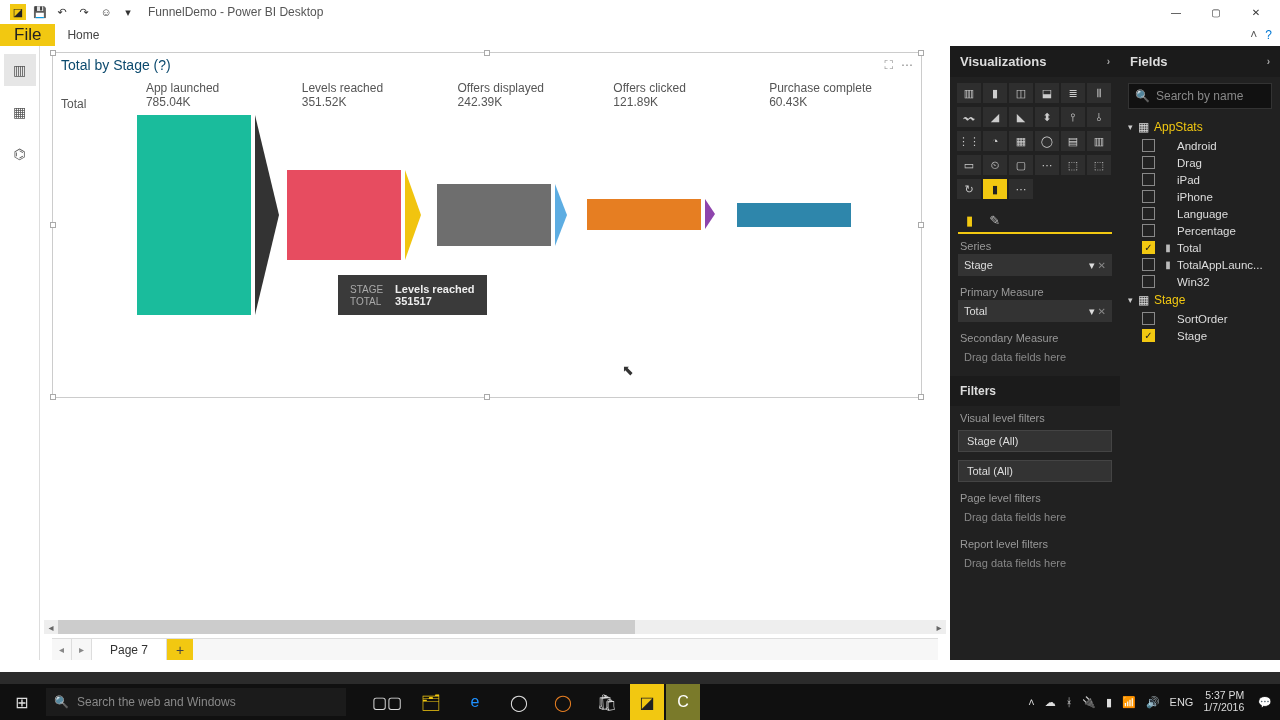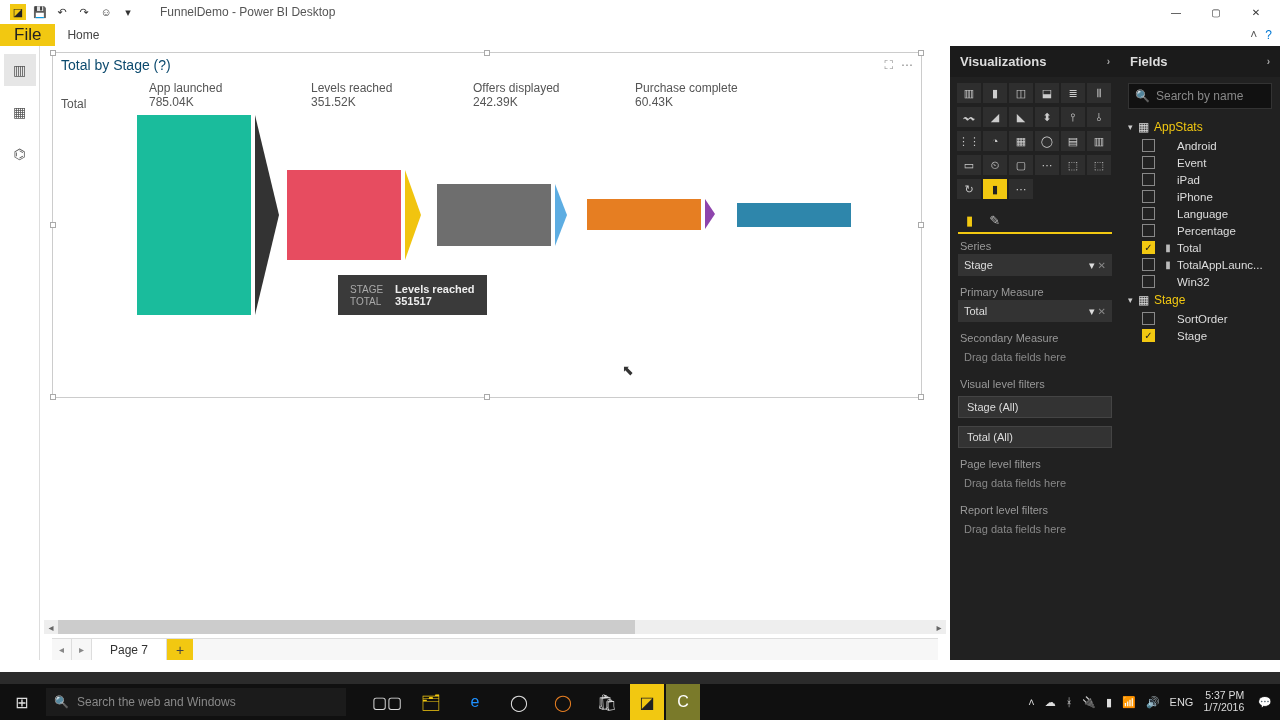--- a/index.html
+++ b/index.html
@@ -2,21 +2,21 @@
 <html><head>
 <meta charset="utf-8">
 <style>
 * { margin: 0; padding: 0; box-sizing: border-box; font-family: "Segoe UI", Tahoma, sans-serif; }
 body { width: 1280px; height: 720px; background: #fff; overflow: hidden; font-size: 12px; color: #333; }
 
 
 .title-bar { height: 24px; background: #fff; display: flex; align-items: center; padding: 0 4px; border-bottom: 0; }
 .title-bar .qat { display: flex; gap: 6px; align-items: center; padding-left: 6px; }
 .title-bar .qat span { width: 16px; height: 16px; display: inline-flex; align-items: center; justify-content: center; font-size: 11px; }
-.title-bar .title { margin-left: 24px; font-size: 12px; color: #555; }
+.title-bar .title { margin-left: 12px; font-size: 12px; color: #555; }
 .title-bar .wincontrols { margin-left: auto; display: flex; }
 .title-bar .wincontrols span { width: 40px; height: 24px; display: inline-flex; align-items: center; justify-content: center; font-size: 10px; cursor: pointer; }
 
 .menu-bar { height: 22px; display: flex; align-items: stretch; background: #fff; }
 .menu-bar .file-tab { background: #f2c811; color: #222; padding: 0 14px; display: flex; align-items: center; font-size: 17px; }
 .menu-bar .home-tab { padding: 0 12px; display: flex; align-items: center; font-size: 12px; color: #444; }
 .menu-bar .help-icons { margin-left: auto; display: flex; align-items: center; gap: 8px; padding-right: 8px; font-size: 12px; color: #555; }
 
 .workspace { position: absolute; top: 46px; bottom: 60px; left: 0; right: 0; display: flex; }
 
@@ -181,20 +181,24 @@
               <div class="stage">App launched</div>
               <div class="val">785.04K</div>
             </div>
           <div class="col">
               <div class="stage">Levels reached</div>
               <div class="val">351.52K</div>
             </div>
           <div class="col">
               <div class="stage">Offers displayed</div>
               <div class="val">242.39K</div>
+            </div>
+          <div class="col">
+              <div class="stage">Offers clicked</div>
+              <div class="val">121.89K</div>
             </div>
           <div class="col">
               <div class="stage">Purchase complete</div>
               <div class="val">60.43K</div>
             </div>
         </div>
 
         <div class="funnel-chart">
 
           <div class="bar-wrap" style="left:0px; top:0; height:200px;">
@@ -293,20 +297,21 @@
 
       <div class="field-label">Primary Measure</div>
       <div class="field-well">
         <span>Total</span>
         <span>▾ <span class="close">✕</span></span>
       </div>
 
       <div class="field-label">Secondary Measure</div>
       <div class="field-well empty">Drag data fields here</div>
 
+      <div class="filters-header">Filters</div>
       <div class="field-label">Visual level filters</div>
       <div class="filter-card">Stage (All)</div>
       <div class="filter-card">Total (All)</div>
 
       <div class="field-label">Page level filters</div>
       <div class="field-well empty">Drag data fields here</div>
 
       <div class="field-label">Report level filters</div>
       <div class="field-well empty">Drag data fields here</div>
     </div>
@@ -327,21 +332,21 @@
             <span>AppStats</span>
           </div>
           <div class="fld">
             <span class="chk "></span>
             <span class="ficon"></span>
             <span>Android</span>
           </div>
           <div class="fld">
             <span class="chk "></span>
             <span class="ficon"></span>
-            <span>Event</span>
+            <span>Drag</span>
           </div>
           <div class="fld">
             <span class="chk "></span>
             <span class="ficon"></span>
             <span>iPad</span>
           </div>
           <div class="fld">
             <span class="chk "></span>
             <span class="ficon"></span>
             <span>iPhone</span>

